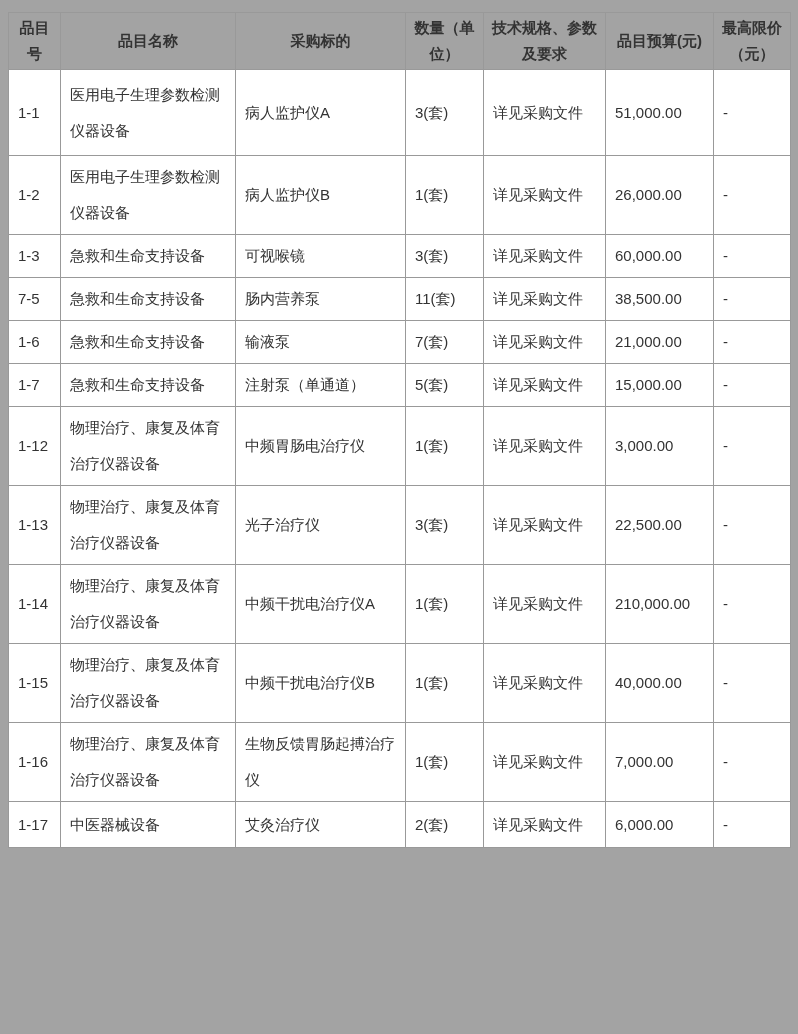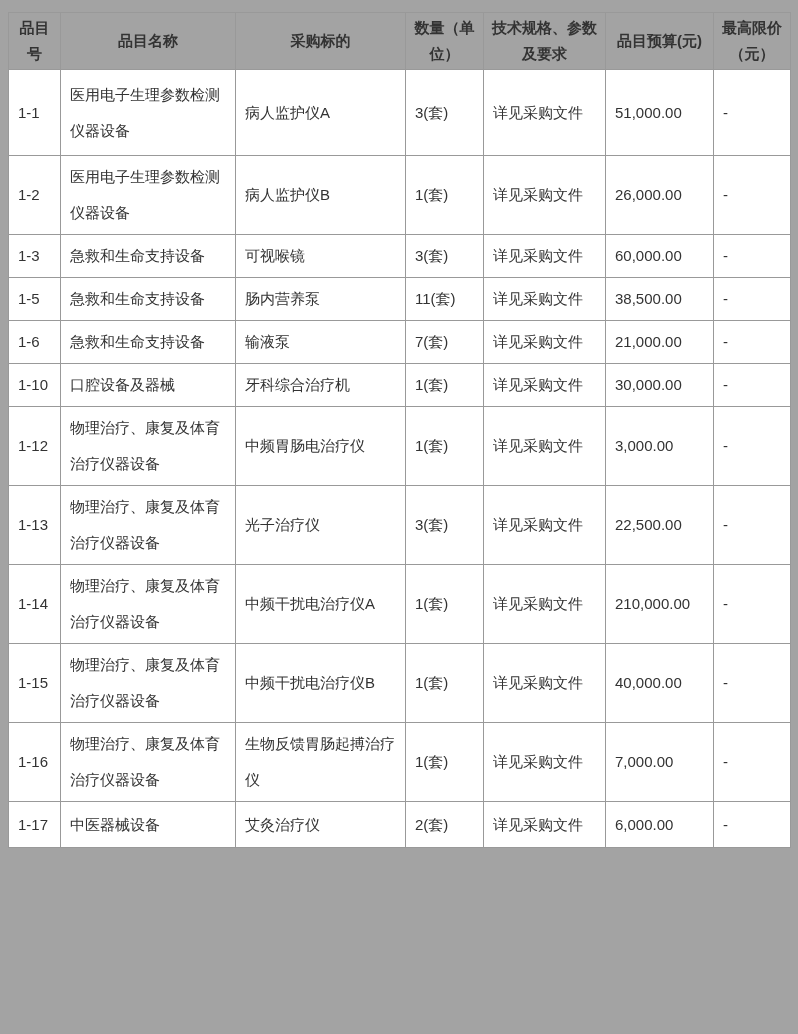--- a/index.html
+++ b/index.html
@@ -97,44 +97,44 @@
       <tr class="rh-s">
         <td>1-3</td>
         <td>急救和生命支持设备</td>
         <td>可视喉镜</td>
         <td>3(套)</td>
         <td>详见采购文件</td>
         <td>60,000.00</td>
         <td>-</td>
       </tr>
       <tr class="rh-s">
-        <td>1-5</td>
+        <td>7-5</td>
         <td>急救和生命支持设备</td>
         <td>肠内营养泵</td>
         <td>11(套)</td>
         <td>详见采购文件</td>
         <td>38,500.00</td>
         <td>-</td>
       </tr>
       <tr class="rh-s">
         <td>1-6</td>
         <td>急救和生命支持设备</td>
         <td>输液泵</td>
         <td>7(套)</td>
         <td>详见采购文件</td>
         <td>21,000.00</td>
         <td>-</td>
       </tr>
       <tr class="rh-s">
-        <td>1-10</td>
-        <td>口腔设备及器械</td>
-        <td>牙科综合治疗机</td>
-        <td>1(套)</td>
+        <td>1-7</td>
+        <td>急救和生命支持设备</td>
+        <td>注射泵（单通道）</td>
+        <td>5(套)</td>
         <td>详见采购文件</td>
-        <td>30,000.00</td>
+        <td>15,000.00</td>
         <td>-</td>
       </tr>
       <tr class="rh-d">
         <td>1-12</td>
         <td>物理治疗、康复及体育治疗仪器设备</td>
         <td>中频胃肠电治疗仪</td>
         <td>1(套)</td>
         <td>详见采购文件</td>
         <td>3,000.00</td>
         <td>-</td>

